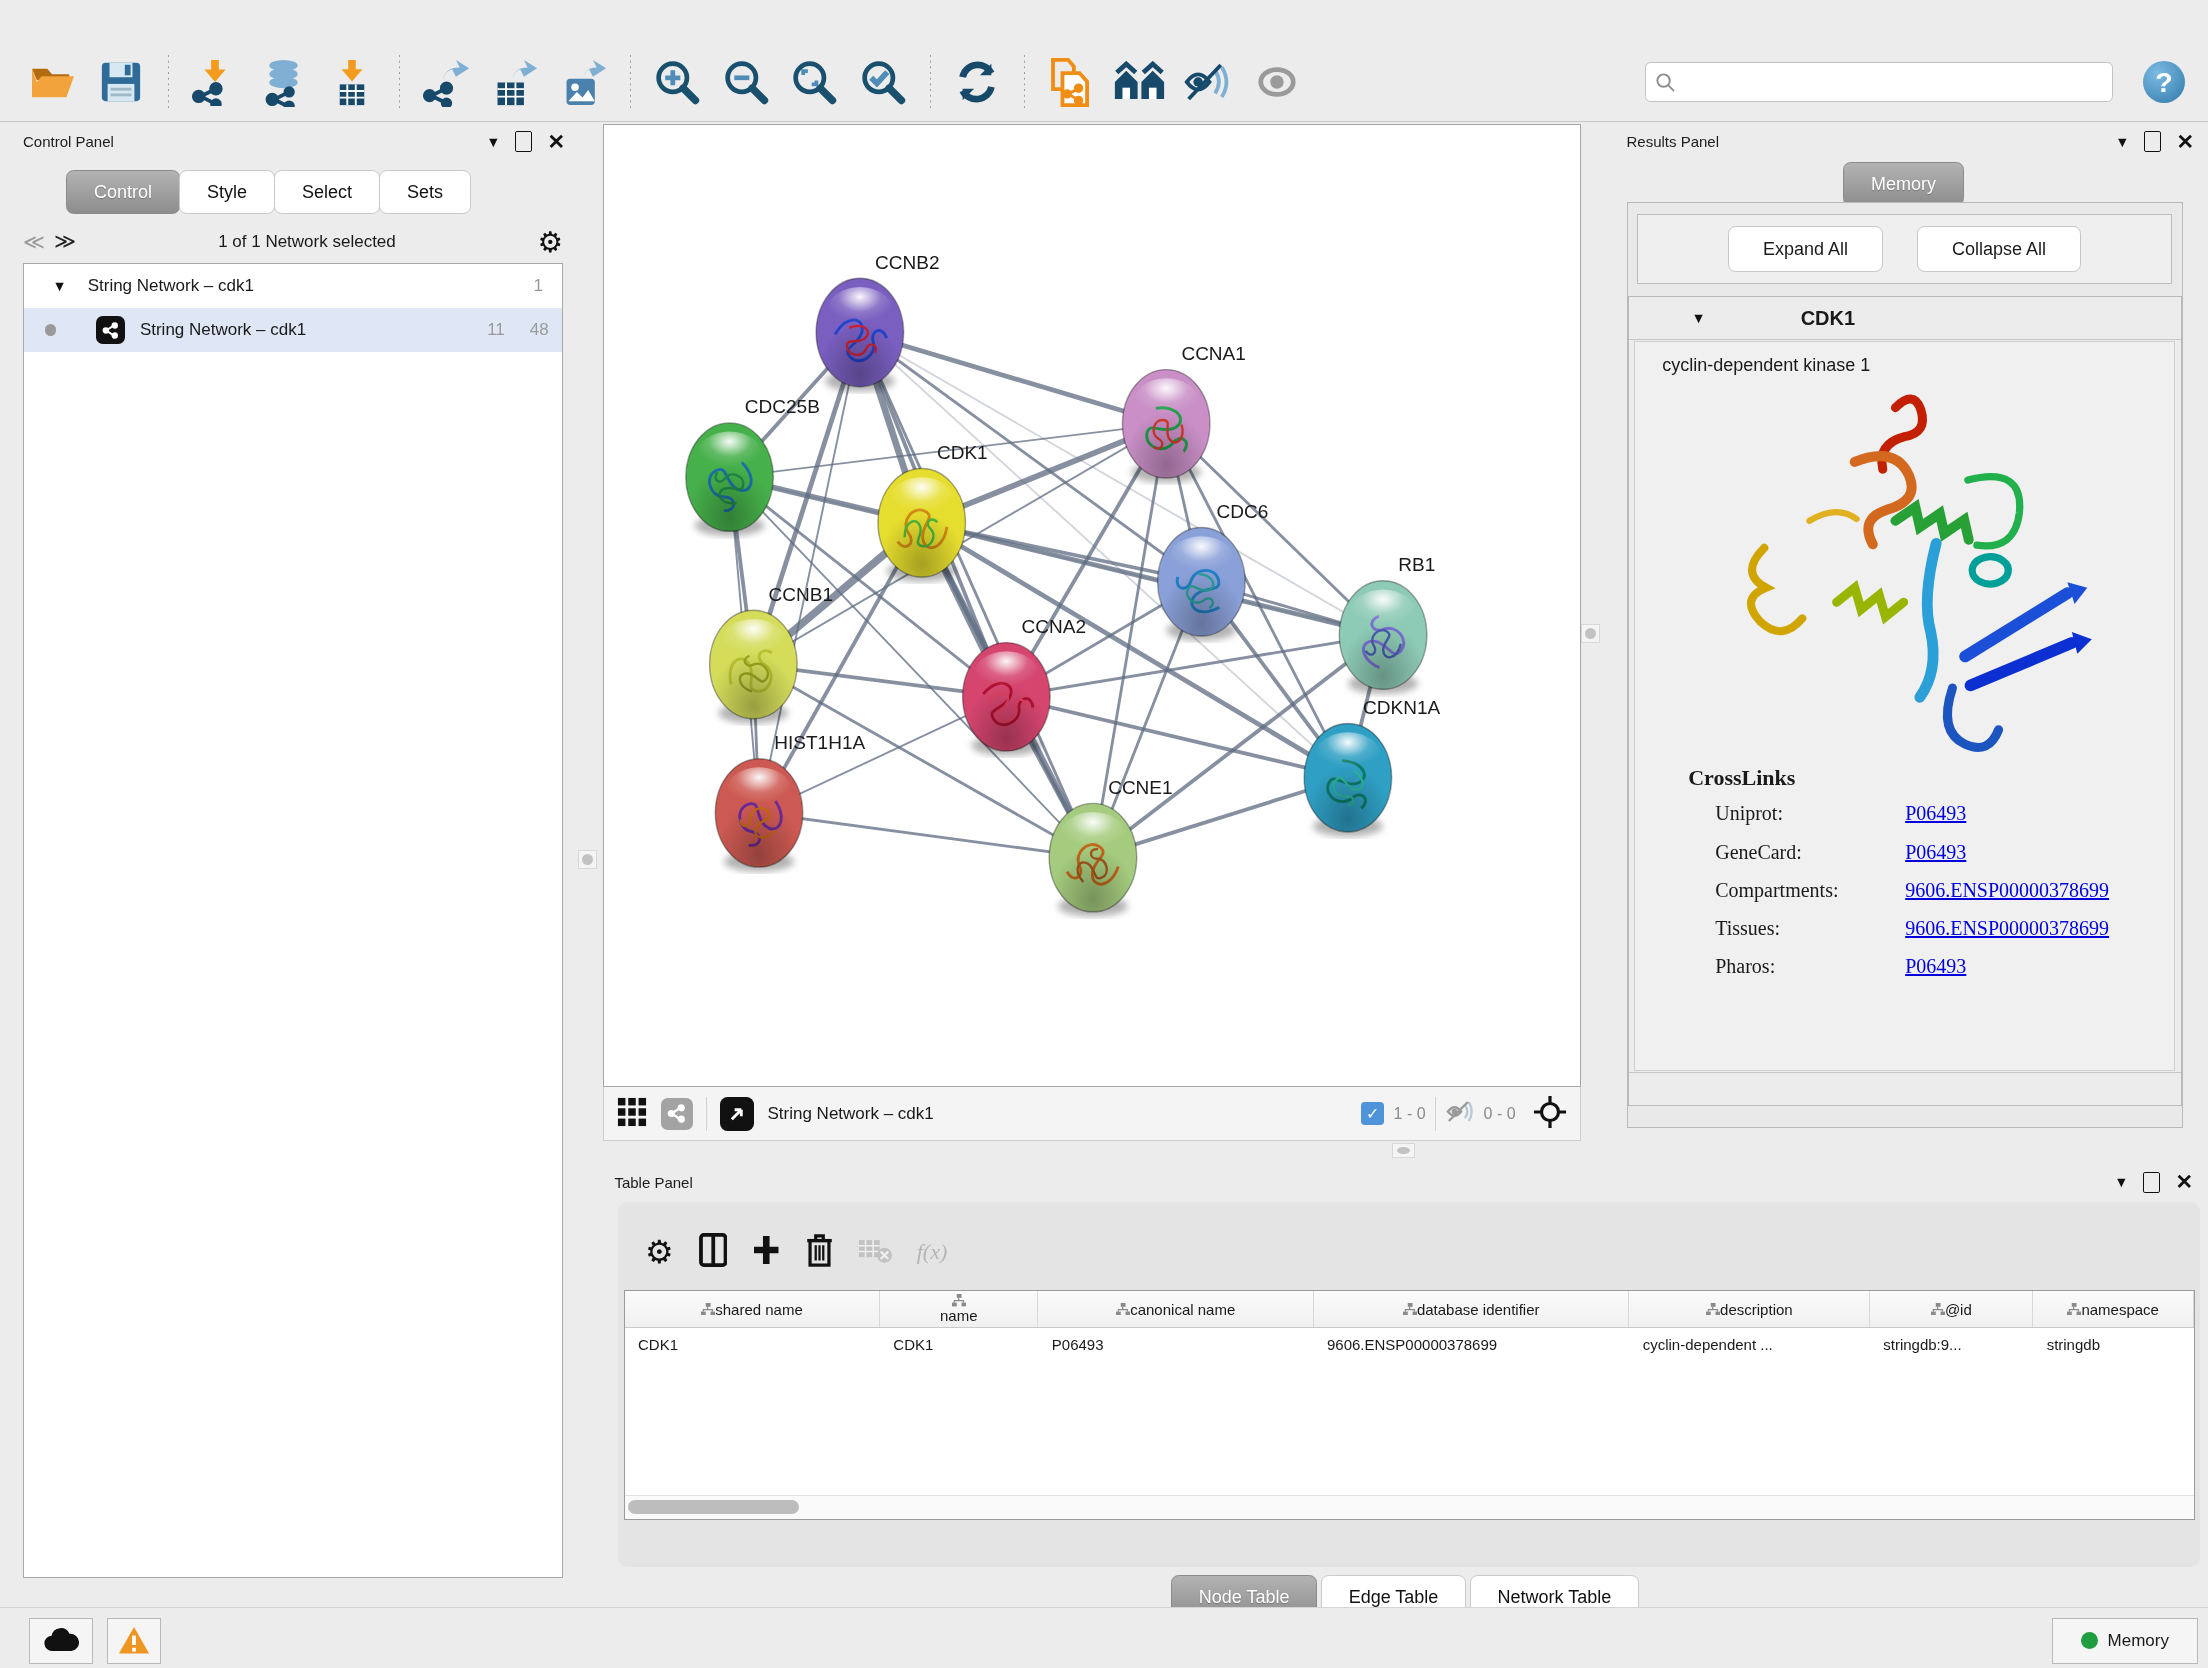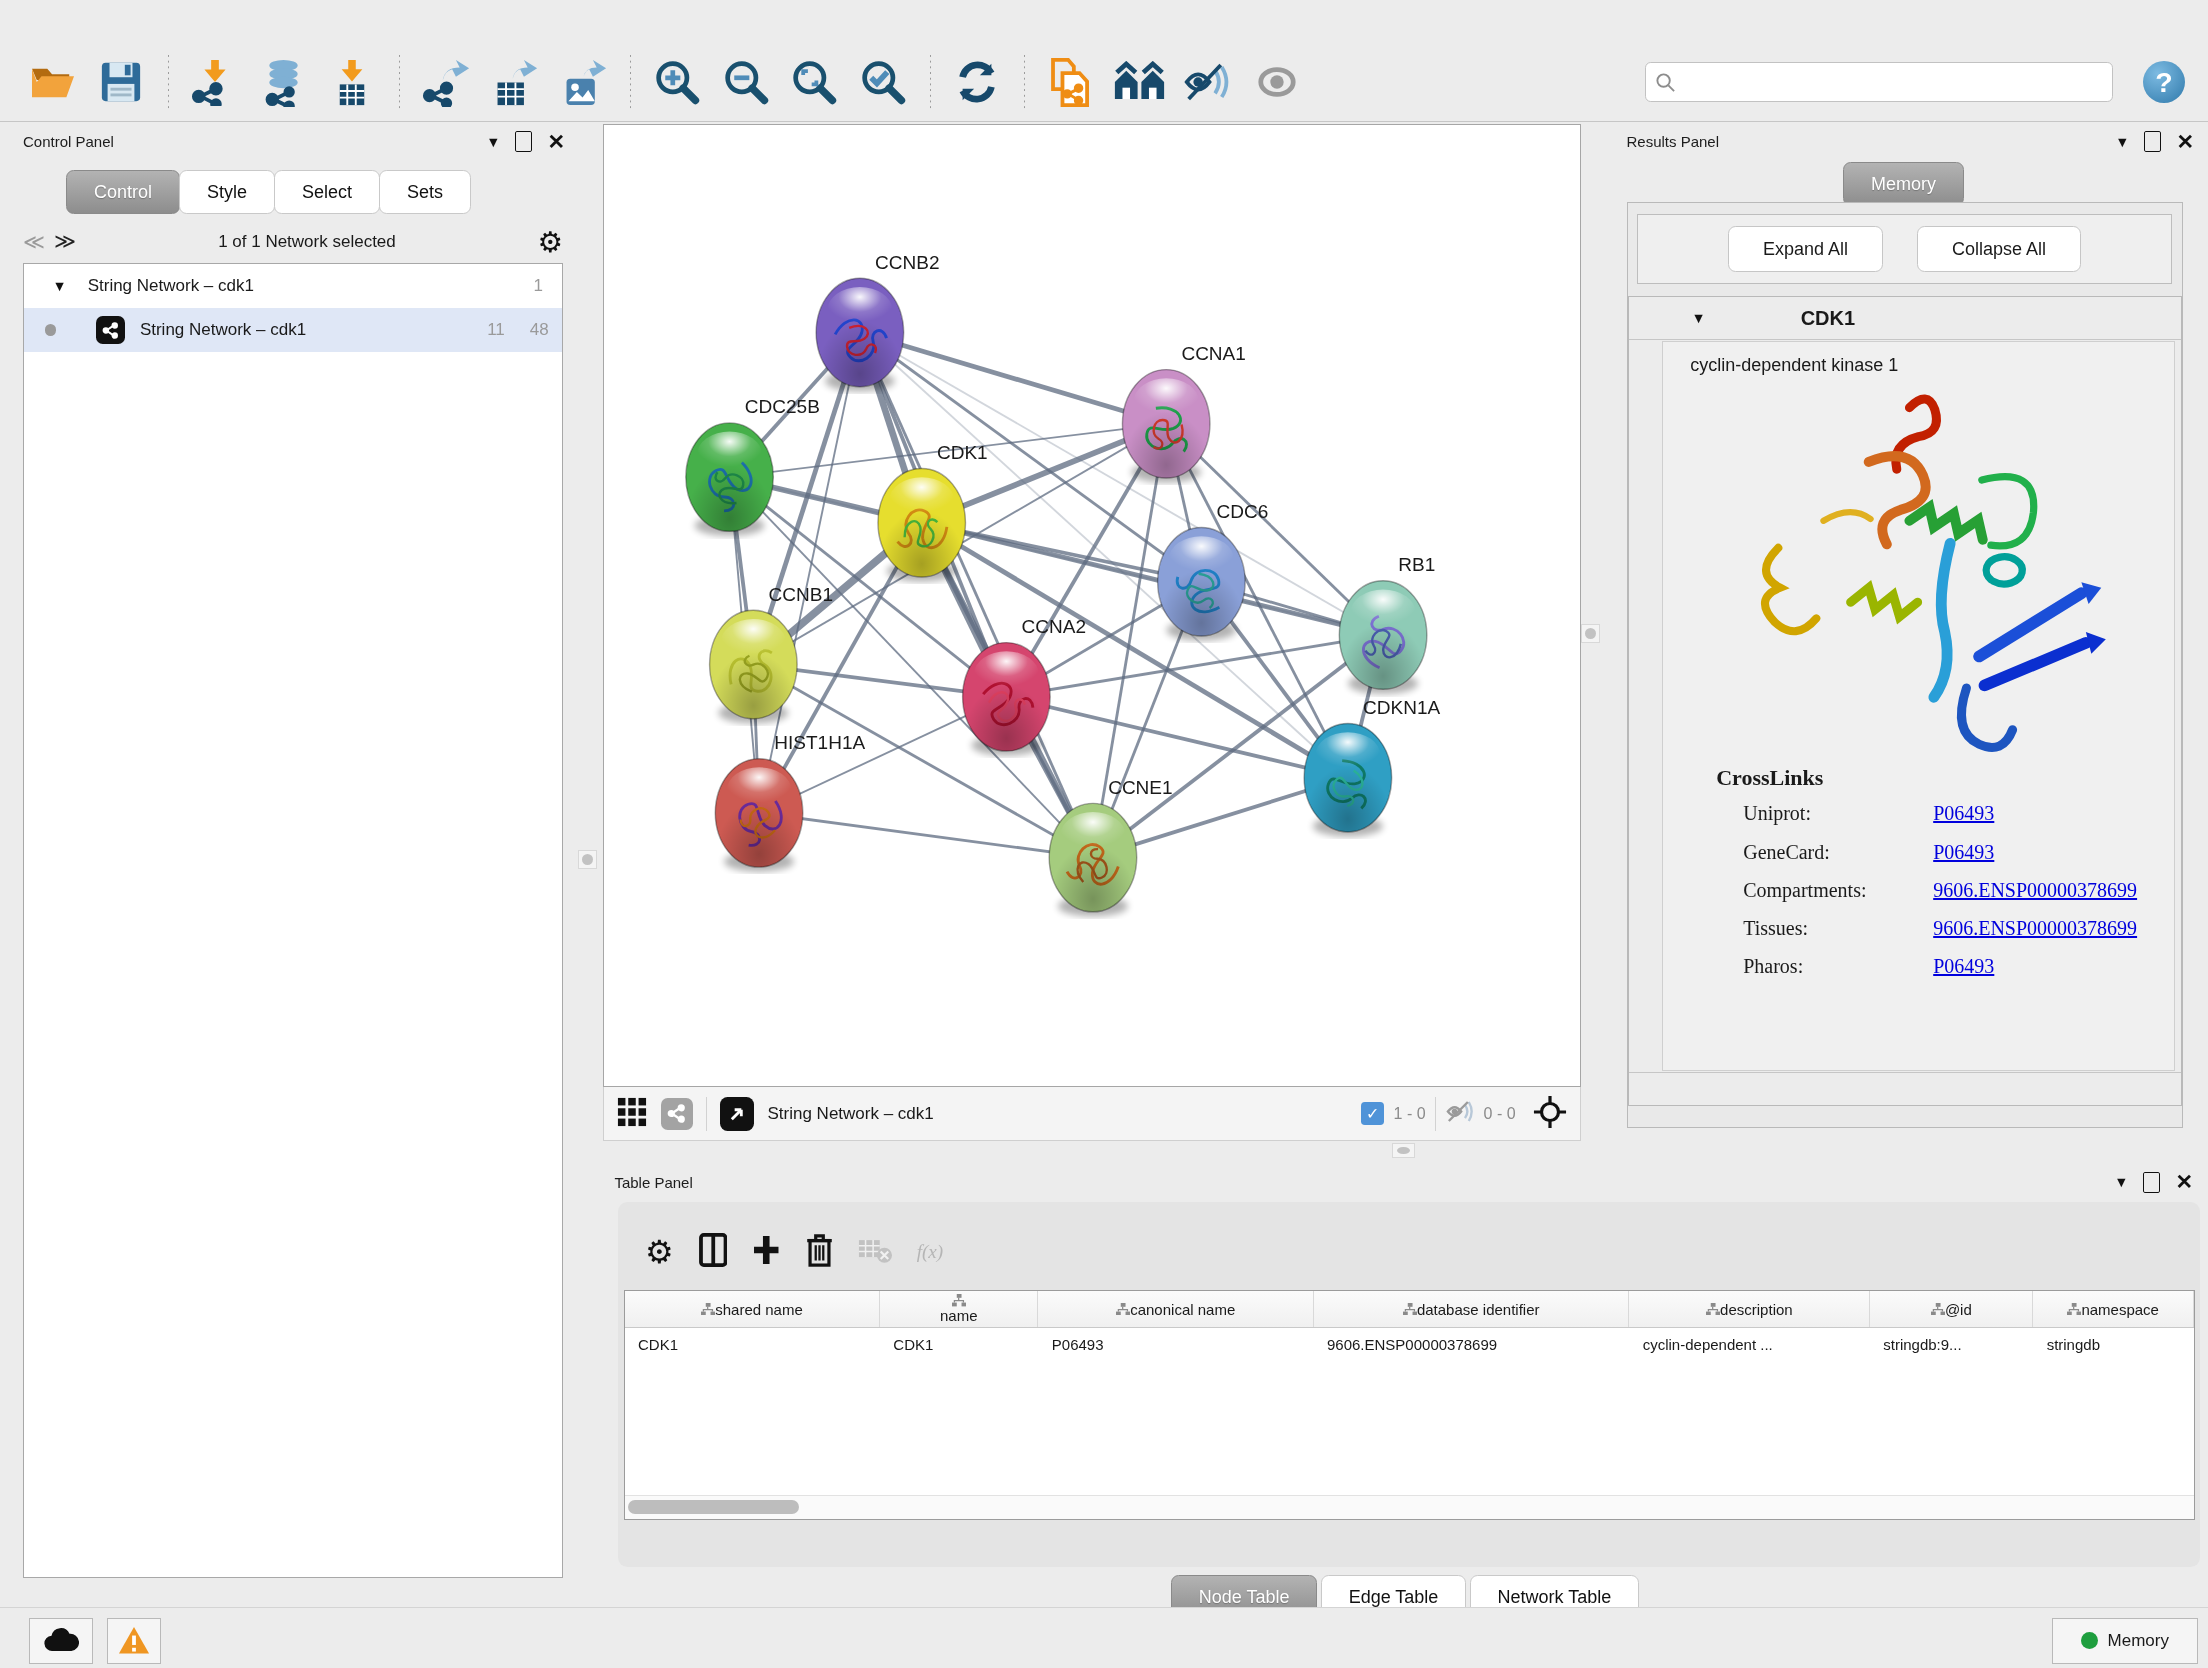--- a/index.html
+++ b/index.html
@@ -76,21 +76,21 @@
   .rp-btnrow{position:absolute;left:9.5px;top:11.4px;right:9.5px;height:68px;background:#efefef;
     border:1px solid #bdbdbd;display:flex;align-items:center;justify-content:center;gap:34px;}
   .rp-btn{height:44px;padding:0 34px;background:#fff;border:1px solid #c6c6c6;border-radius:7.6px;
     font-size:18px;display:flex;align-items:center;}
   .rp-entry{position:absolute;left:0px;top:93px;width:552px;height:808px;background:#ececec;
     border:1px solid #b9b9b9;}
   .rp-entry-head{height:42px;display:flex;align-items:center;gap:95px;padding-left:63px;
     border-bottom:1px solid #c6c6c6;}
   .rp-entry-name{font-size:20px;font-weight:bold;}
   .rp-card{position:absolute;left:5.7px;top:44px;right:5.7px;bottom:34px;background:#f0f0f0;
-    border:1px solid #cfcfcf;overflow:hidden;margin-left:28px;}
+    border:1px solid #cfcfcf;overflow:hidden;}
   .rp-desc{font-size:18px;padding:13.3px 0 0 27px;}
   .xlinks{font-family:"Liberation Serif",serif;}
   .xl-title{font-size:22px;font-weight:bold;padding:5.7px 0 3.8px 53px;}
   .xl-row{display:flex;font-size:20px;padding:7.6px 0 7.6px 80px;}
   .xl-label{width:190px;}
   .xl-link{color:#0000dd;text-decoration:underline;}
   .rp-scrollstrip{position:absolute;left:0;right:0;bottom:0px;height:32px;border-top:1px solid #c6c6c6;background:#ececec;}
   
   .tablepanel{position:absolute;left:603px;top:1153px;width:1605px;height:455px;}
   .tp-head{position:absolute;left:11.4px;top:17px;right:15px;display:flex;align-items:center;}
@@ -106,21 +106,21 @@
   .tt-thumb{position:absolute;left:3.8px;top:3.8px;width:171px;height:14.3px;border-radius:7.6px;background:#bdbdbd;}
   .tp-tabs{position:absolute;left:0;right:0;top:422px;text-align:center;}
   .tp-tabs .tab{margin-left:-1px;}
   
   .statusbar{position:absolute;left:0;top:1607px;width:2208px;height:61px;background:#ececec;border-top:1px solid #d4d4d4;}
   .sb-btn{position:absolute;top:9.5px;height:46px;background:#f5f5f5;border:1.9px solid #b9b9b9;
     display:flex;align-items:center;justify-content:center;box-sizing:border-box;}
   .memdot{width:17px;height:17px;border-radius:50%;margin-right:9.5px;}
   .mem-label{font-size:17px;}
   .dis{opacity:.45;}
-  .fx{font-family:"Liberation Serif",serif;font-style:italic;font-size:19px;color:#b5b5b5;text-align:center;}
+  .fx{font-family:"Liberation Serif",serif;font-style:italic;font-size:22px;color:#b5b5b5;text-align:center;}
 </style>
 </head>
 <body>
 
 <div class="app">
 
 
   <div class="toolbar">
     <span class="tbtn">
       <svg width="48" height="42" viewBox="0 0 50 44">

